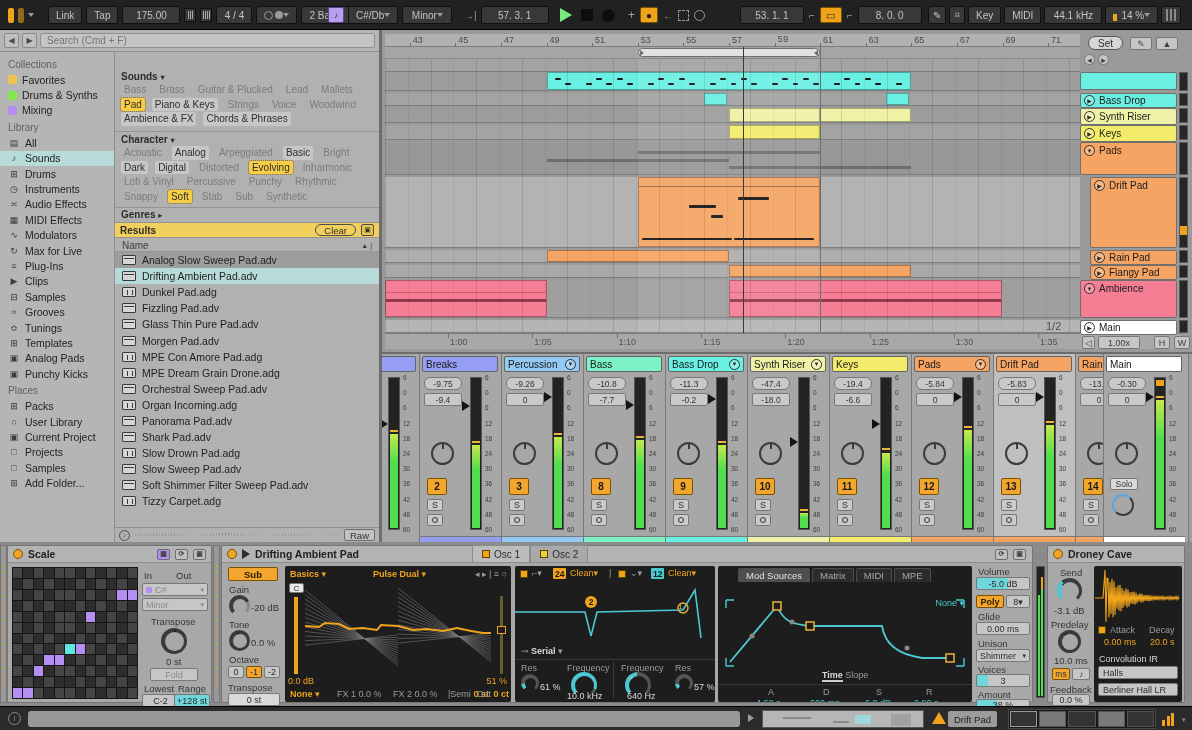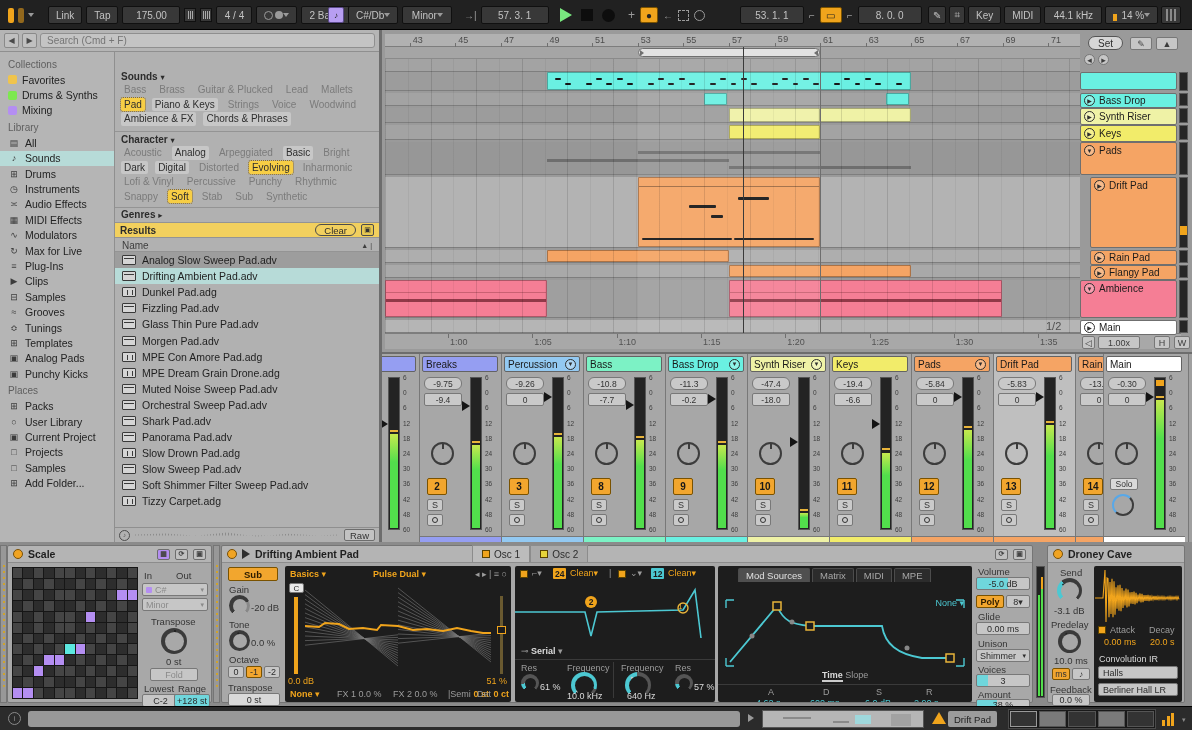--- a/index.html
+++ b/index.html
@@ -442,33 +442,33 @@
           <div class="rrow">
             <div class="ricon rack"></div>
             <span class="span">MPE Con Amore Pad.adg</span>
           </div>
           <div class="rrow">
             <div class="ricon rack"></div>
             <span class="span">MPE Dream Grain Drone.adg</span>
           </div>
           <div class="rrow">
             <div class="ricon preset"></div>
-            <span class="span">Muted Noise Sweep Pad.adv</span>
+            <span class="span">Orchestral Sweep Pad.adv</span>
+          </div>
+          <div class="rrow">
+            <div class="ricon rack"></div>
+            <span class="span">Organ Incoming.adg</span>
           </div>
           <div class="rrow">
             <div class="ricon preset"></div>
-            <span class="span">Orchestral Sweep Pad.adv</span>
+            <span class="span">Panorama Pad.adv</span>
           </div>
           <div class="rrow">
             <div class="ricon preset"></div>
             <span class="span">Shark Pad.adv</span>
-          </div>
-          <div class="rrow">
-            <div class="ricon preset"></div>
-            <span class="span">Panorama Pad.adv</span>
           </div>
           <div class="rrow">
             <div class="ricon rack"></div>
             <span class="span">Slow Drown Pad.adg</span>
           </div>
           <div class="rrow">
             <div class="ricon preset"></div>
             <span class="span">Slow Sweep Pad.adv</span>
           </div>
           <div class="rrow">

